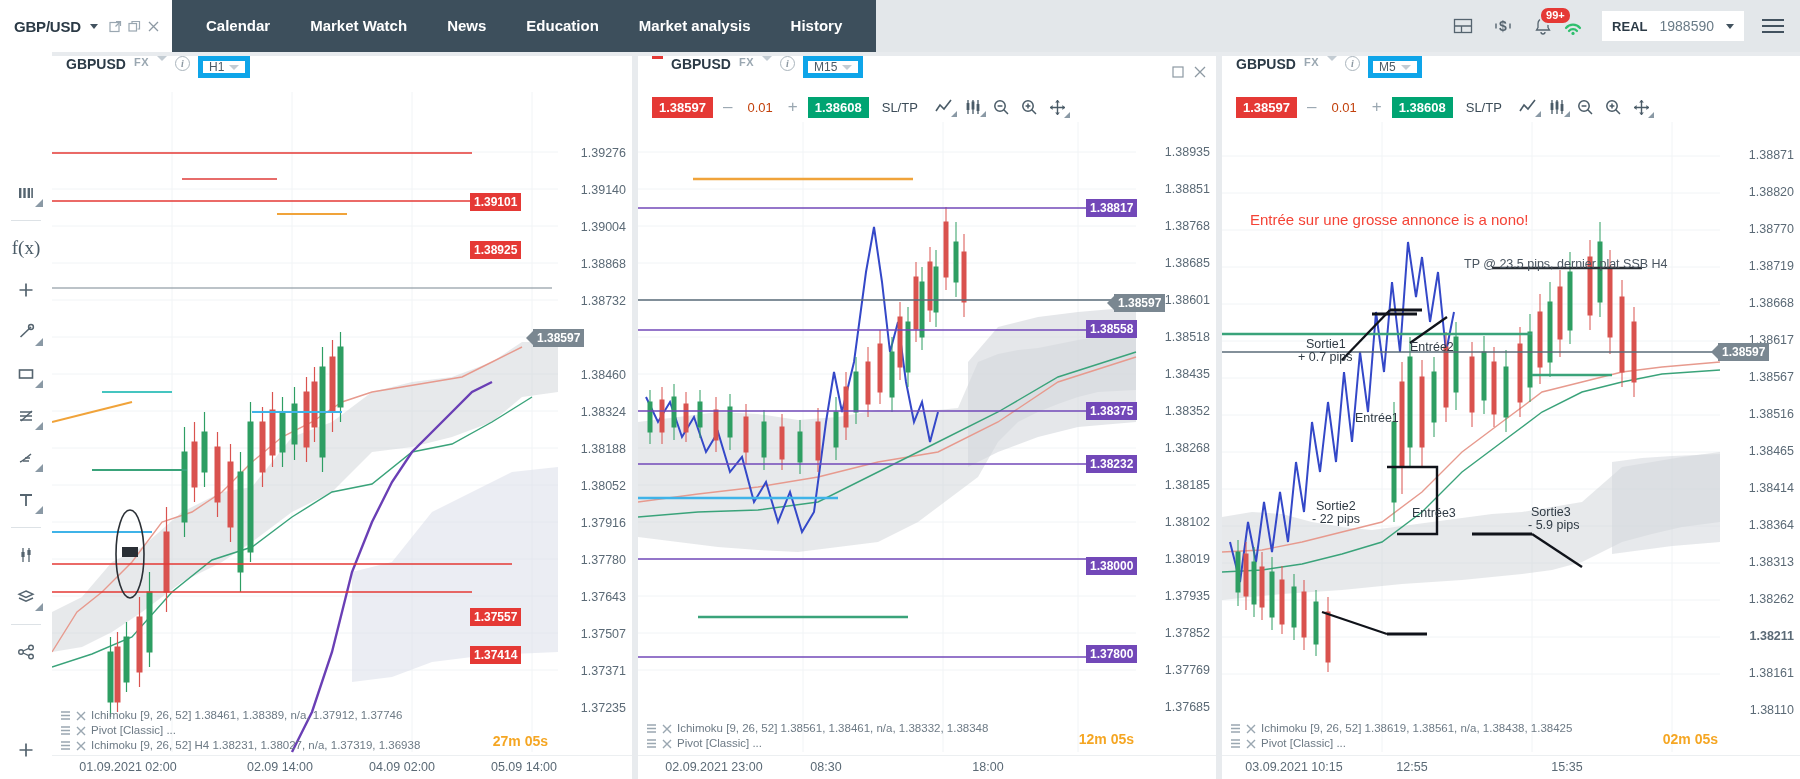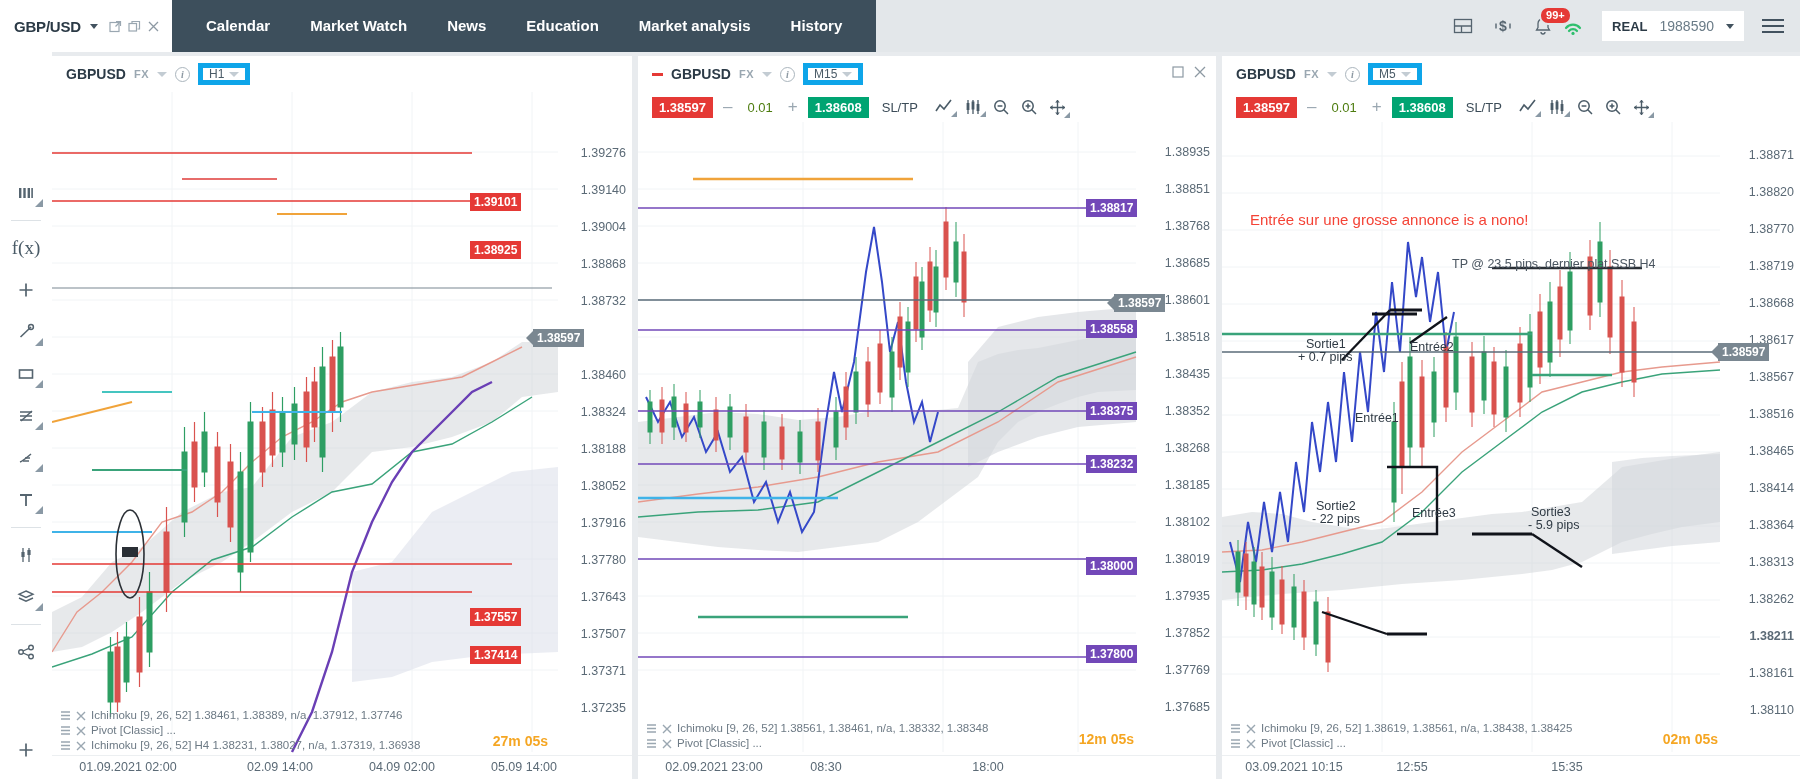--- a/index.html
+++ b/index.html
@@ -59,35 +59,35 @@
   .tool-sep { width: 30px; height: 1px; background: #dde2e6; margin: 6px 0; }
   .tool-spacer { flex: 1 1 auto; }
 
   
   .panels { position: absolute; left: 52px; top: 52px; width: 1748px; height: 727px; display: flex; gap: 6px; background: #e8ebee; padding-top: 4px;}
   .panel { background: #ffffff; position: relative; overflow: hidden; }
   .p1 { width: 580px; }
   .p2 { width: 578px; }
   .p3 { width: 578px; }
 
-  .panel-head { height: 36px; display: flex; align-items: center; padding: 0 10px 0 14px; gap: 8px; position: relative; }
+  .panel-head { height: 36px; display: flex; align-items: flex-start; padding: 0 10px 0 14px; gap: 8px; position: relative; }
   .panel-head .dash { width: 11px; height: 3px; background: #e53935; }
   .ph-sym { font-size: 14px; font-weight: bold; color: #2b3a46; }
   .ph-fx { font-size: 11px; font-weight: bold; color: #9aa7b1; letter-spacing: .5px; }
   .ph-caret { width: 0; height: 0; border-left: 5px solid transparent; border-right: 5px solid transparent; border-top: 5px solid #c3ccd3; }
   .ph-info { width: 15px; height: 15px; border: 1.5px solid #aab5bd; border-radius: 50%; color:#8d99a3; font-size: 10px; font-style: italic; font-weight: bold; display:flex; align-items:center; justify-content:center; font-family:"Liberation Serif",serif;}
   .tf-box { border: 5px solid #0ea5e9; height: 22px; display: flex; align-items: center; gap: 5px; padding: 0 6px; cursor: pointer; }
   .tf-box span { font-size: 12px; color: #4a5b67; }
   .win-ctl { position: absolute; right: 10px; top: 8px; display: flex; gap: 10px; align-items: center; }
 
   .trade-row { height: 30px; display: flex; align-items: center; padding: 0 10px 0 14px; gap: 7px; }
   .px-sell { background: #e53935; color: #fff; font-size: 13px; font-weight: bold; padding: 3px 7px; cursor: pointer; }
   .px-buy { background: #00a472; color: #fff; font-size: 13px; font-weight: bold; padding: 3px 7px; cursor: pointer; }
   .vol-minus, .vol-plus { color: #9aa7b1; font-size: 17px; cursor: pointer; padding: 0 3px; }
-  .vol-val { font-size: 13px; color: #4d7c0f; padding: 0 5px; cursor: pointer; }
+  .vol-val { font-size: 13px; color: #c2410c; padding: 0 5px; cursor: pointer; }
   .sltp { font-size: 13px; color: #3c4c58; margin-left: 6px; cursor: pointer; }
   .tr-icons { display: flex; align-items: center; gap: 11px; margin-left: 10px; color: #4a5b67; }
   .tr-icons .ti { cursor: pointer; position: relative; display:flex; }
   .ti .sub { position: absolute; right: -4px; bottom: -2px; width: 0; height: 0;
      border-left: 3px solid transparent; border-top: 3px solid transparent; border-right: 3px solid #8a99a5; border-bottom: 3px solid #8a99a5; }
 
   .plot { position: absolute; left: 0; right: 0; bottom: 0; overflow: hidden; }
   .plot svg { display: block; }
 
   .axis-price { position: absolute; right: 0; top: 0; bottom: 0; width: 74px; }
@@ -102,21 +102,21 @@
   .legend { position: absolute; left: 0; bottom: 24px; padding-left: 8px; z-index: 5; }
   .legend-row { display: flex; align-items: center; gap: 5px; font-size: 11.5px; color: #6d7a85; line-height: 15px; white-space: nowrap; }
   .lg-ic { color: #9aa7b1; display: flex; }
   .timer { position: absolute; bottom: 30px; font-size: 14px; font-weight: bold; color: #f5a623; white-space: nowrap; }
 
   .axis-time { position: absolute; left: 0; right: 0; bottom: 0; height: 24px; border-top: 1px solid #eceff1; }
   .tt { position: absolute; bottom: 5px; font-size: 12.5px; color: #5b6a76; transform: translateX(-50%); white-space: nowrap; }
 
   .annot { position: absolute; white-space: nowrap; pointer-events: none; }
   .an-red { color: #f44336; font-size: 15px; }
-  .an-dark { color: #4a5560; font-size: 12.5px; }
+  .an-dark { color: #4a5560; font-size: 12.5px; margin-left: 12px; }
   .an-lbl { color: #2f3a44; font-size: 12.5px; }
 </style>
 </head>
 <body>
 
 <div class="header">
   <div class="sym-tab">
     <span class="sym-name">GBP/USD</span>
     <span class="caret-dn"></span>
     <span class="tab-icons">

